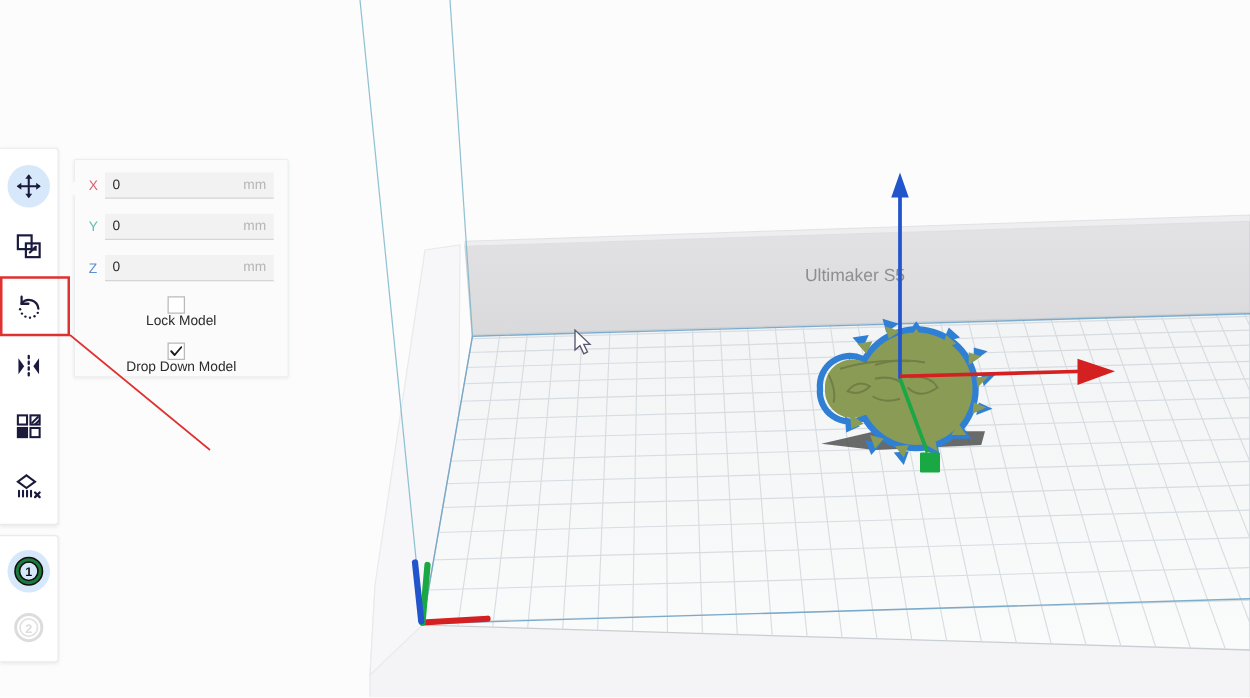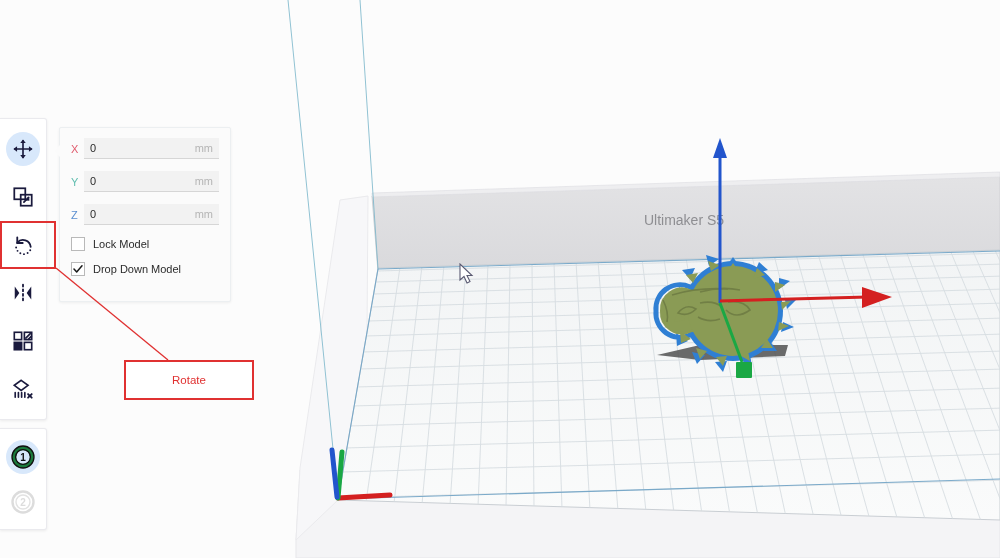--- a/index.html
+++ b/index.html
@@ -118,21 +118,21 @@
     font-size: 11px; color: #2b2b2b;
     border: none; background: transparent; outline: none;
     width: 100%;
   }
   .field-unit {
     position: absolute; right: 6px;
     font-size: 11px; color: #b5b5b5; text-align: right;
   }
   .check-row {
     display: flex; align-items: center;
-    margin-top: 2px; margin-bottom: 11px;
+    margin-top: 2px; margin-bottom: 11px; flex-direction: column;
   }
   .cbox {
     width: 14px; height: 14px;
     border: 1px solid #b9b9b9;
     background: #ffffff;
     margin-right: 8px;
     display: flex; align-items: center; justify-content: center;
     cursor: pointer;
     flex: none;
   }
@@ -483,17 +483,14 @@
       <span class="check-label">Drop Down Model</span>
     </div>
   </div>
 
   <div class="anno-highlight"></div>
 
   <svg class="anno-line" width="1000" height="558">
     <line x1="56" y1="268" x2="168" y2="360" stroke="#e03131" stroke-width="1.3"></line>
   </svg>
 
-  <div class="anno-box">
-    <span class="anno-text">Rotate</span>
-  </div>
 
 </div>
 
 </body></html>

